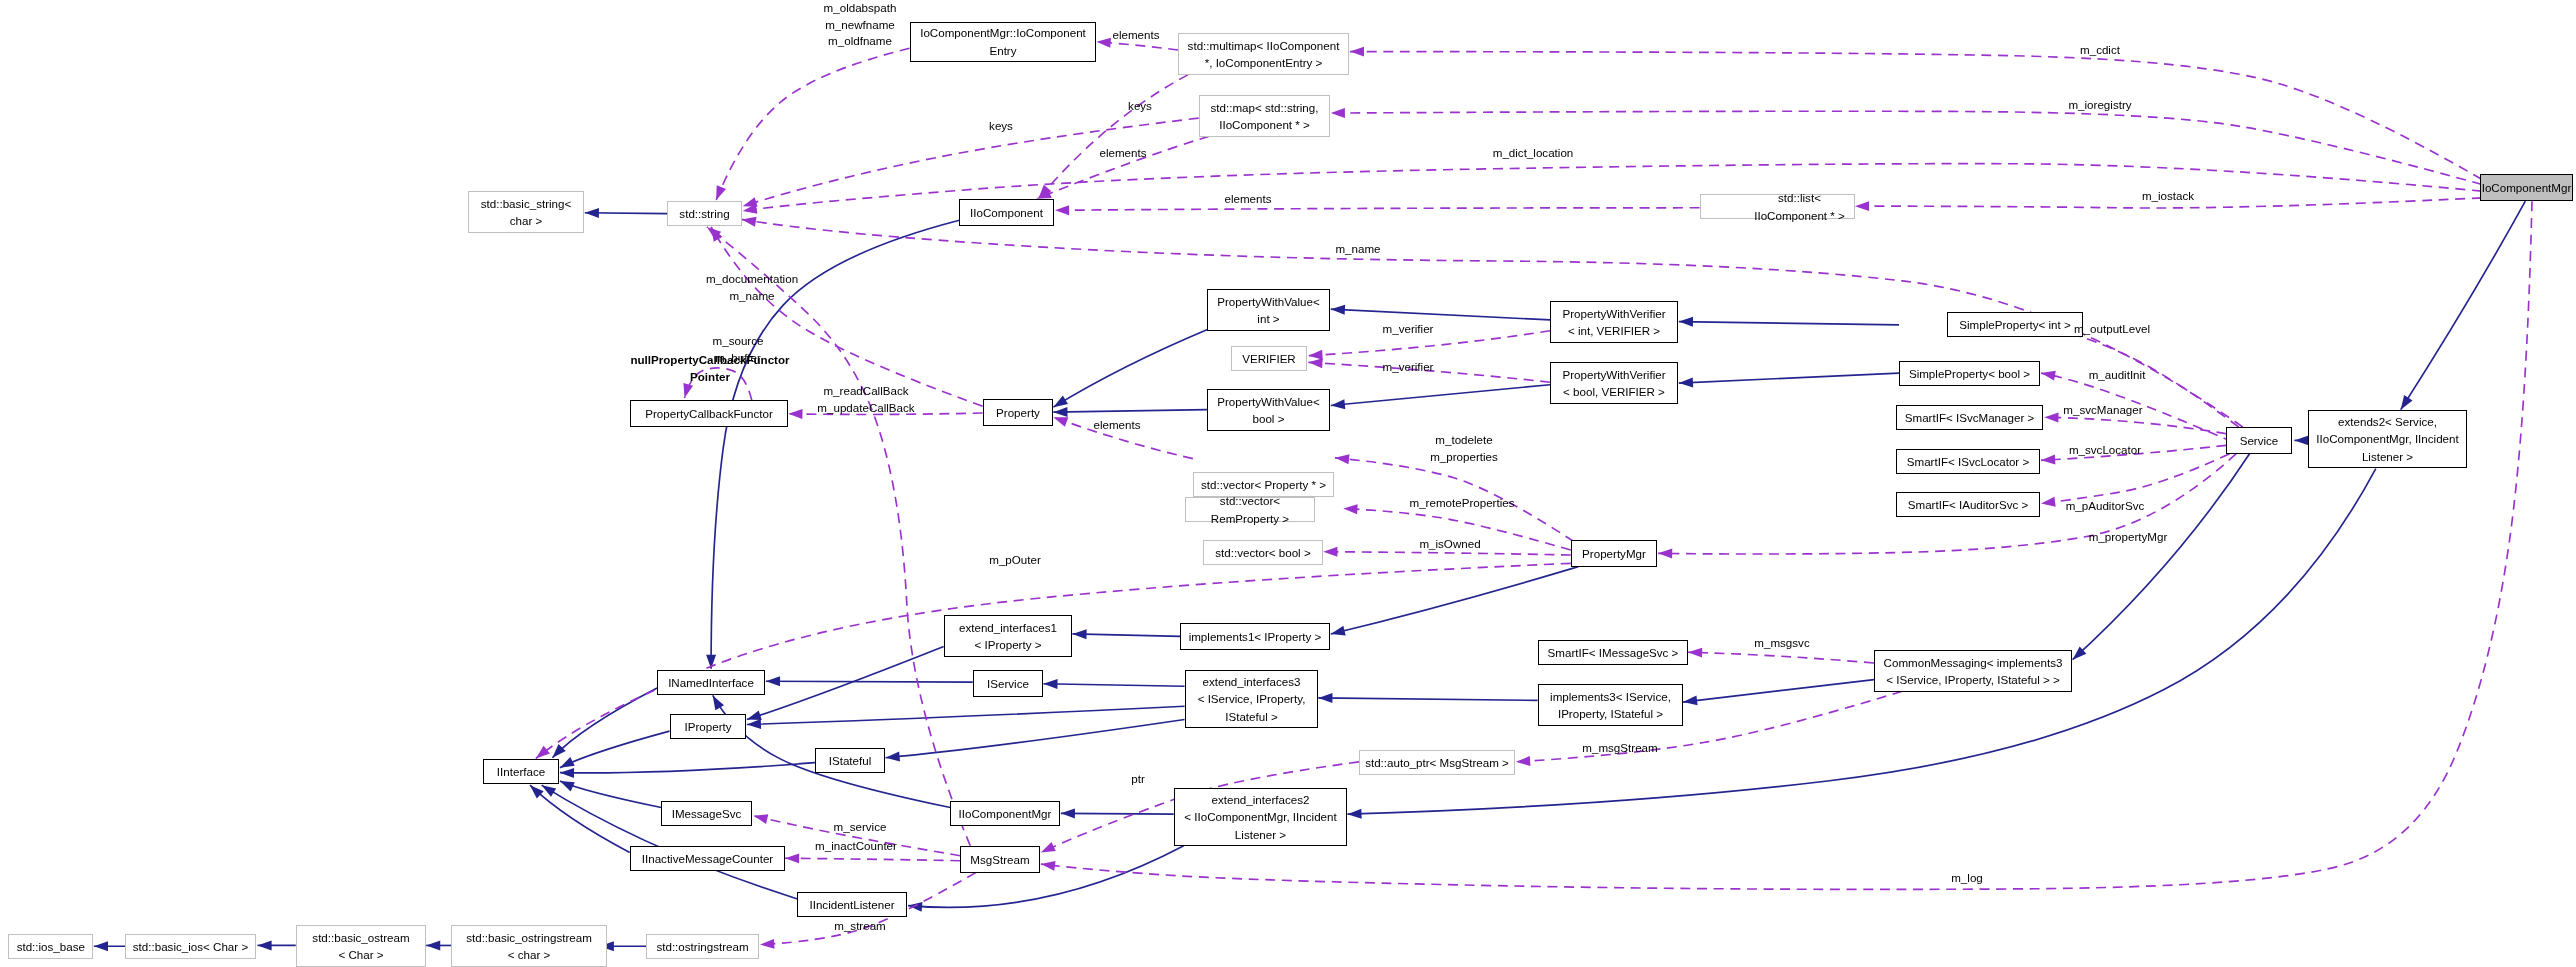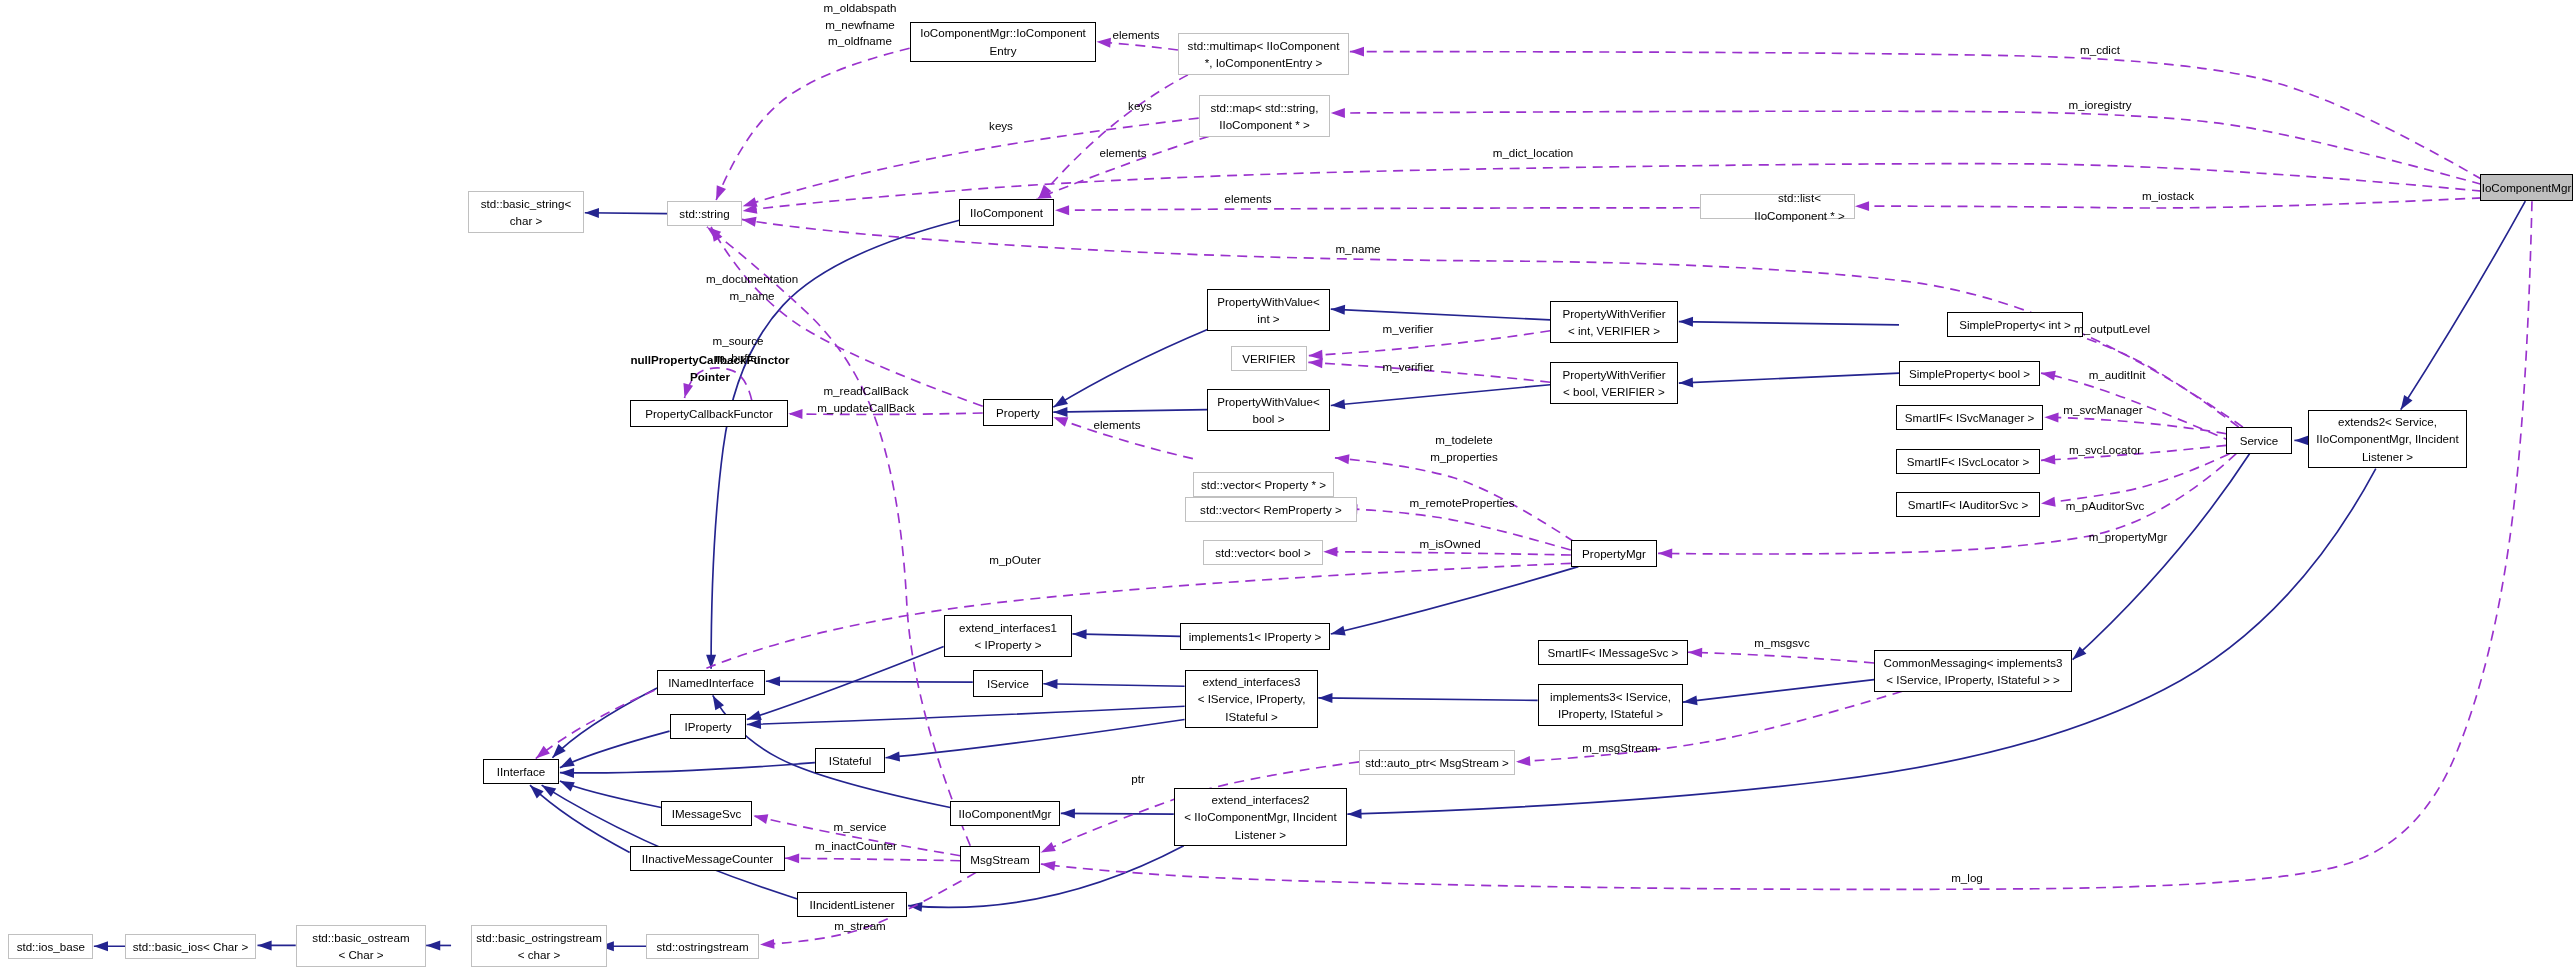--- a/index.html
+++ b/index.html
@@ -227,21 +227,21 @@
       <div class="node" style="left: 1207px; top: 389px; width: 123px; height: 42px;">PropertyWithValue&lt;
 bool &gt;</div>
       <div class="node" style="left: 1896px; top: 405px; width: 147px; height: 25px;">SmartIF&lt; ISvcManager &gt;</div>
       <div class="node" style="left: 1896px; top: 449px; width: 144px; height: 25px;">SmartIF&lt; ISvcLocator &gt;</div>
       <div class="node" style="left: 1896px; top: 492px; width: 144px; height: 25px;">SmartIF&lt; IAuditorSvc &gt;</div>
       <div class="node" style="left: 2226px; top: 427px; width: 66px; height: 26.6px;">Service</div>
       <div class="node" style="left: 2308px; top: 410px; width: 159px; height: 58px;">extends2&lt; Service,
 IIoComponentMgr, IIncident
 Listener &gt;</div>
       <div class="node external" style="left: 1193px; top: 447px; width: 141px; height: 25px; margin-top: 25px;">std::vector&lt; Property * &gt;</div>
-      <div class="node external" style="left: 1185px; top: 497px; width: 172px; height: 25px;">std::vector&lt; RemProperty &gt;</div>
+      <div class="node external" style="left: 1185px; top: 497px; width: 130px; height: 25px;">std::vector&lt; RemProperty &gt;</div>
       <div class="node external" style="left: 1203px; top: 540px; width: 120px; height: 25px;">std::vector&lt; bool &gt;</div>
       <div class="node" style="left: 1571px; top: 540px; width: 86px; height: 26.6px;">PropertyMgr</div>
       <div class="node" style="left: 944px; top: 615px; width: 128px; height: 42px;">extend_interfaces1
 &lt; IProperty &gt;</div>
       <div class="node" style="left: 1180px; top: 623px; width: 150px; height: 26.6px;">implements1&lt; IProperty &gt;</div>
       <div class="node" style="left: 1538px; top: 640px; width: 150px; height: 25px;">SmartIF&lt; IMessageSvc &gt;</div>
       <div class="node" style="left: 1874px; top: 650px; width: 198px; height: 42px;">CommonMessaging&lt; implements3
 &lt; IService, IProperty, IStateful &gt; &gt;</div>
       <div class="node" style="left: 657px; top: 670px; width: 108px; height: 25px;">INamedInterface</div>
       <div class="node" style="left: 973px; top: 670px; width: 70px; height: 26.6px;">IService</div>
@@ -259,18 +259,18 @@
       <div class="node" style="left: 1174px; top: 788px; width: 173px; height: 58px;">extend_interfaces2
 &lt; IIoComponentMgr, IIncident
 Listener &gt;</div>
       <div class="node" style="left: 630px; top: 846px; width: 155px; height: 25px;">IInactiveMessageCounter</div>
       <div class="node" style="left: 960px; top: 846px; width: 80px; height: 26.6px;">MsgStream</div>
       <div class="node" style="left: 797px; top: 892px; width: 110px; height: 25px;">IIncidentListener</div>
       <div class="node external" style="left: 8.3px; top: 934px; width: 85px; height: 25px;">std::ios_base</div>
       <div class="node external" style="left: 125px; top: 934px; width: 131px; height: 25px;">std::basic_ios&lt; Char &gt;</div>
       <div class="node external" style="left: 296px; top: 925px; width: 130px; height: 42px;">std::basic_ostream
 &lt; Char &gt;</div>
-      <div class="node external" style="left: 451px; top: 925px; width: 136px; height: 42px; margin-left: 20px;">std::basic_ostringstream
+      <div class="node external" style="left: 451px; top: 925px; width: 156px; height: 42px;">std::basic_ostringstream
 &lt; char &gt;</div>
       <div class="node external" style="left: 646px; top: 934px; width: 113px; height: 25px;">std::ostringstream</div>
     </div>
 </div>
 
 
 </body></html>

